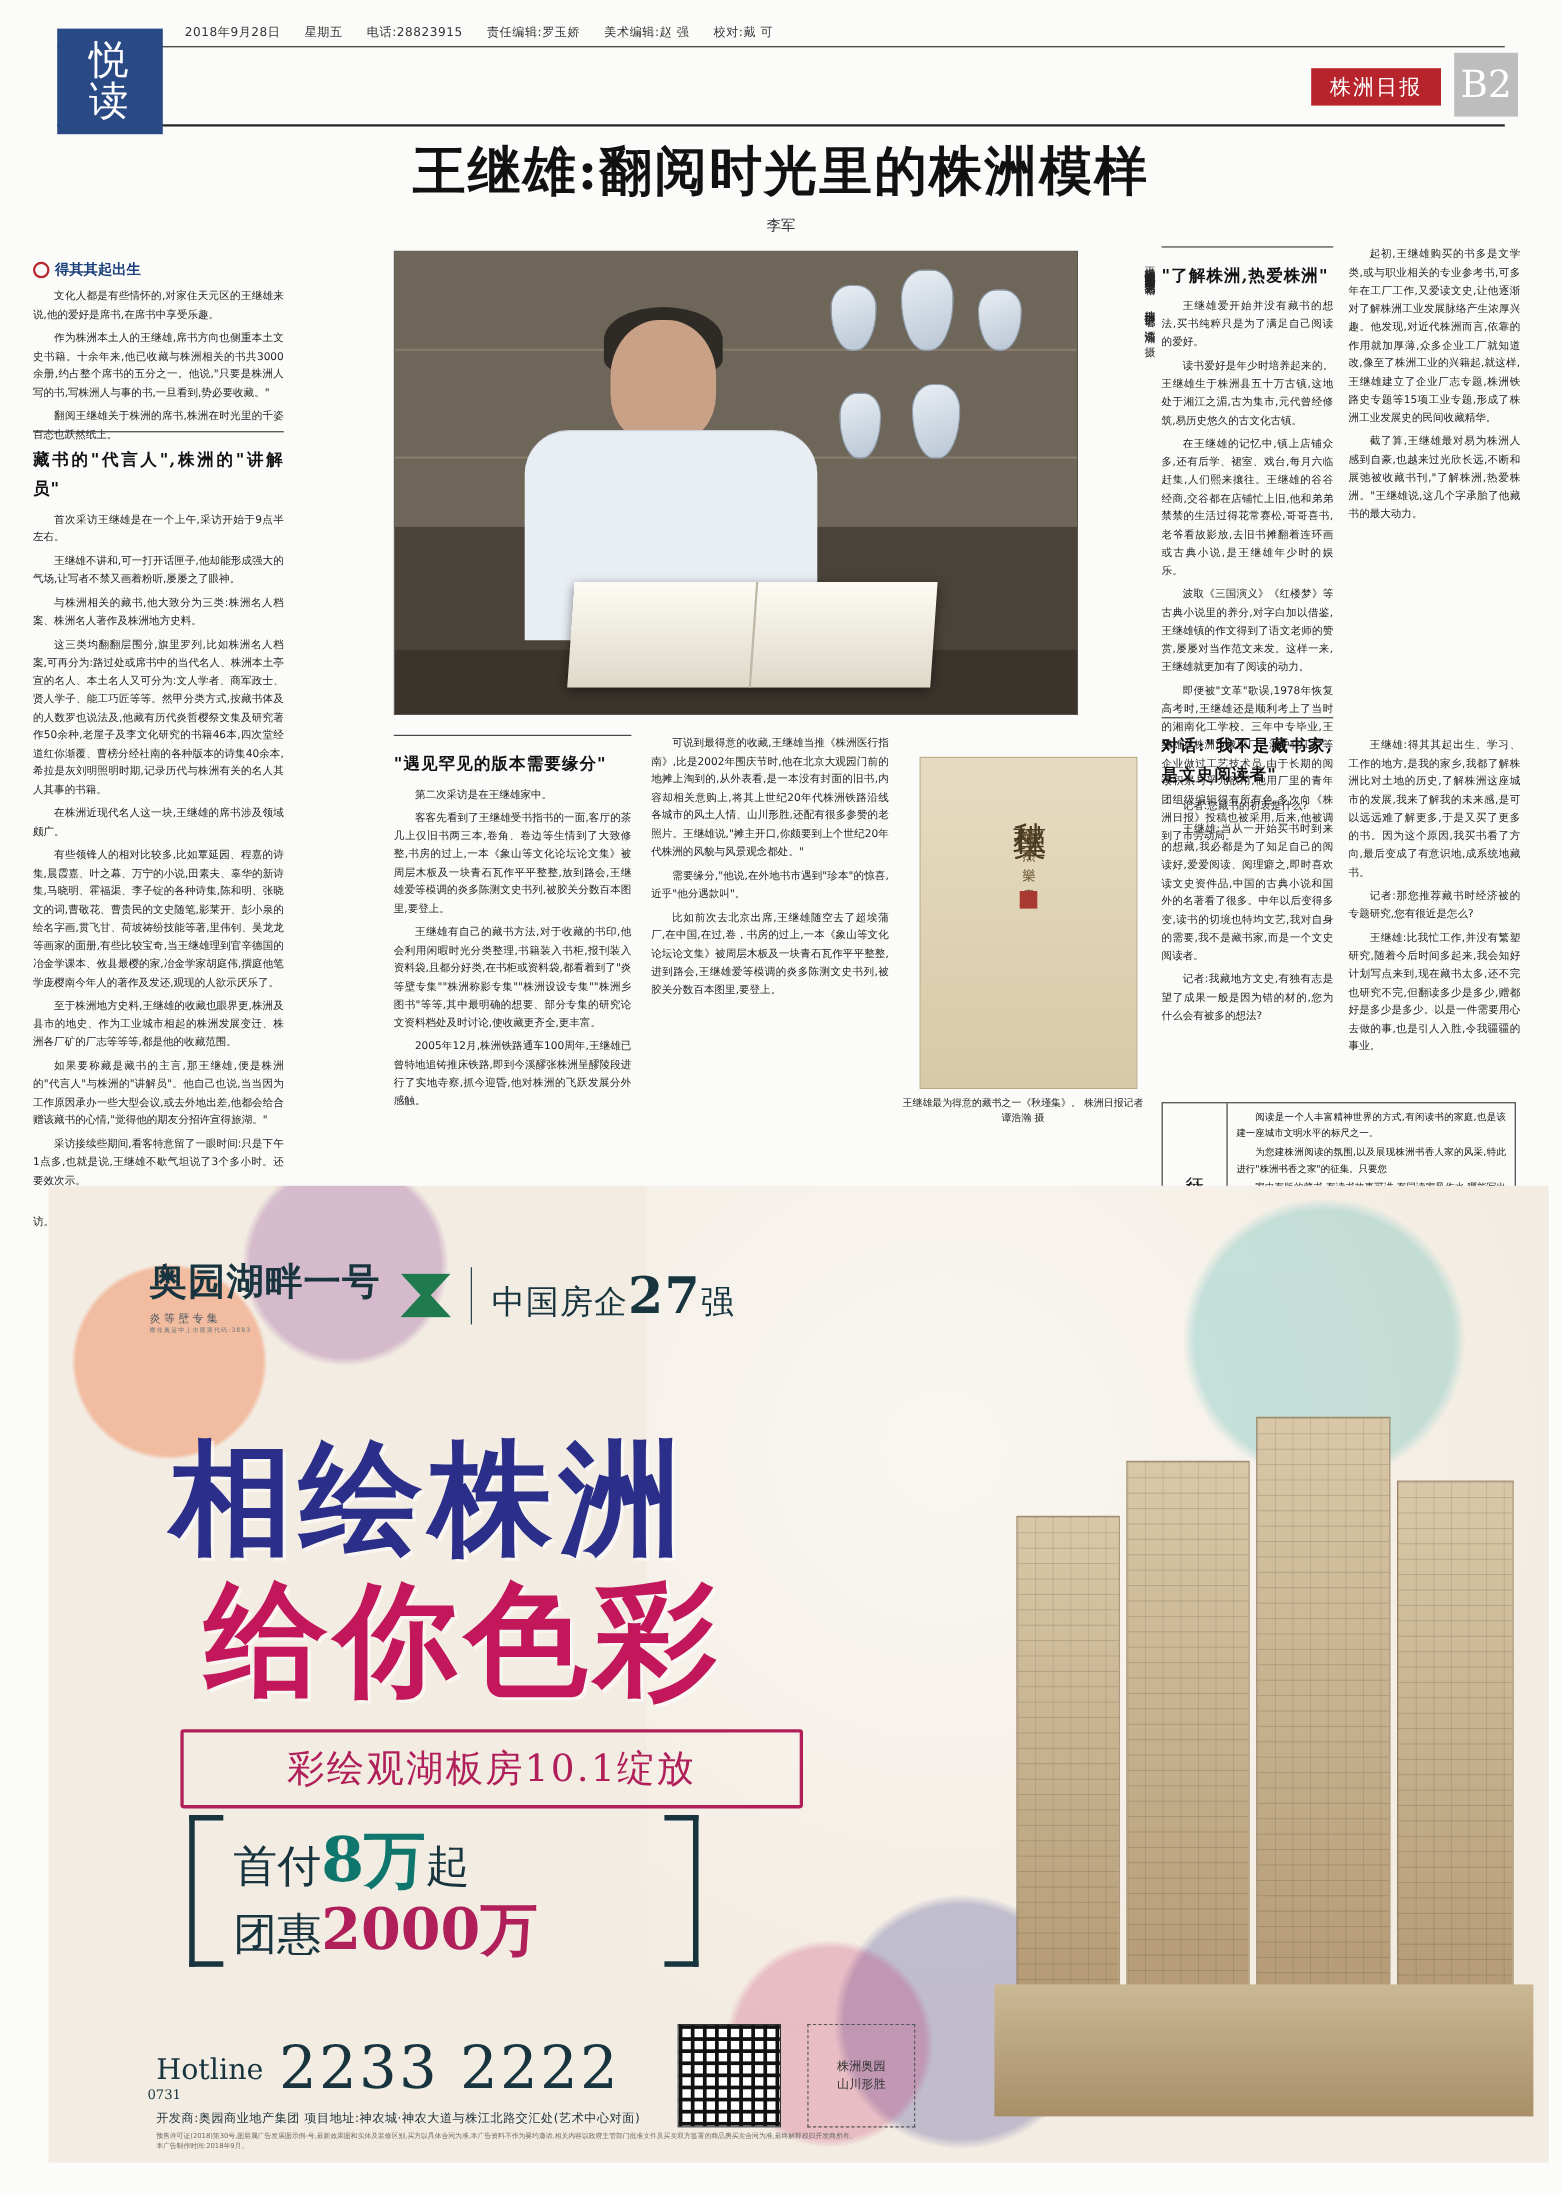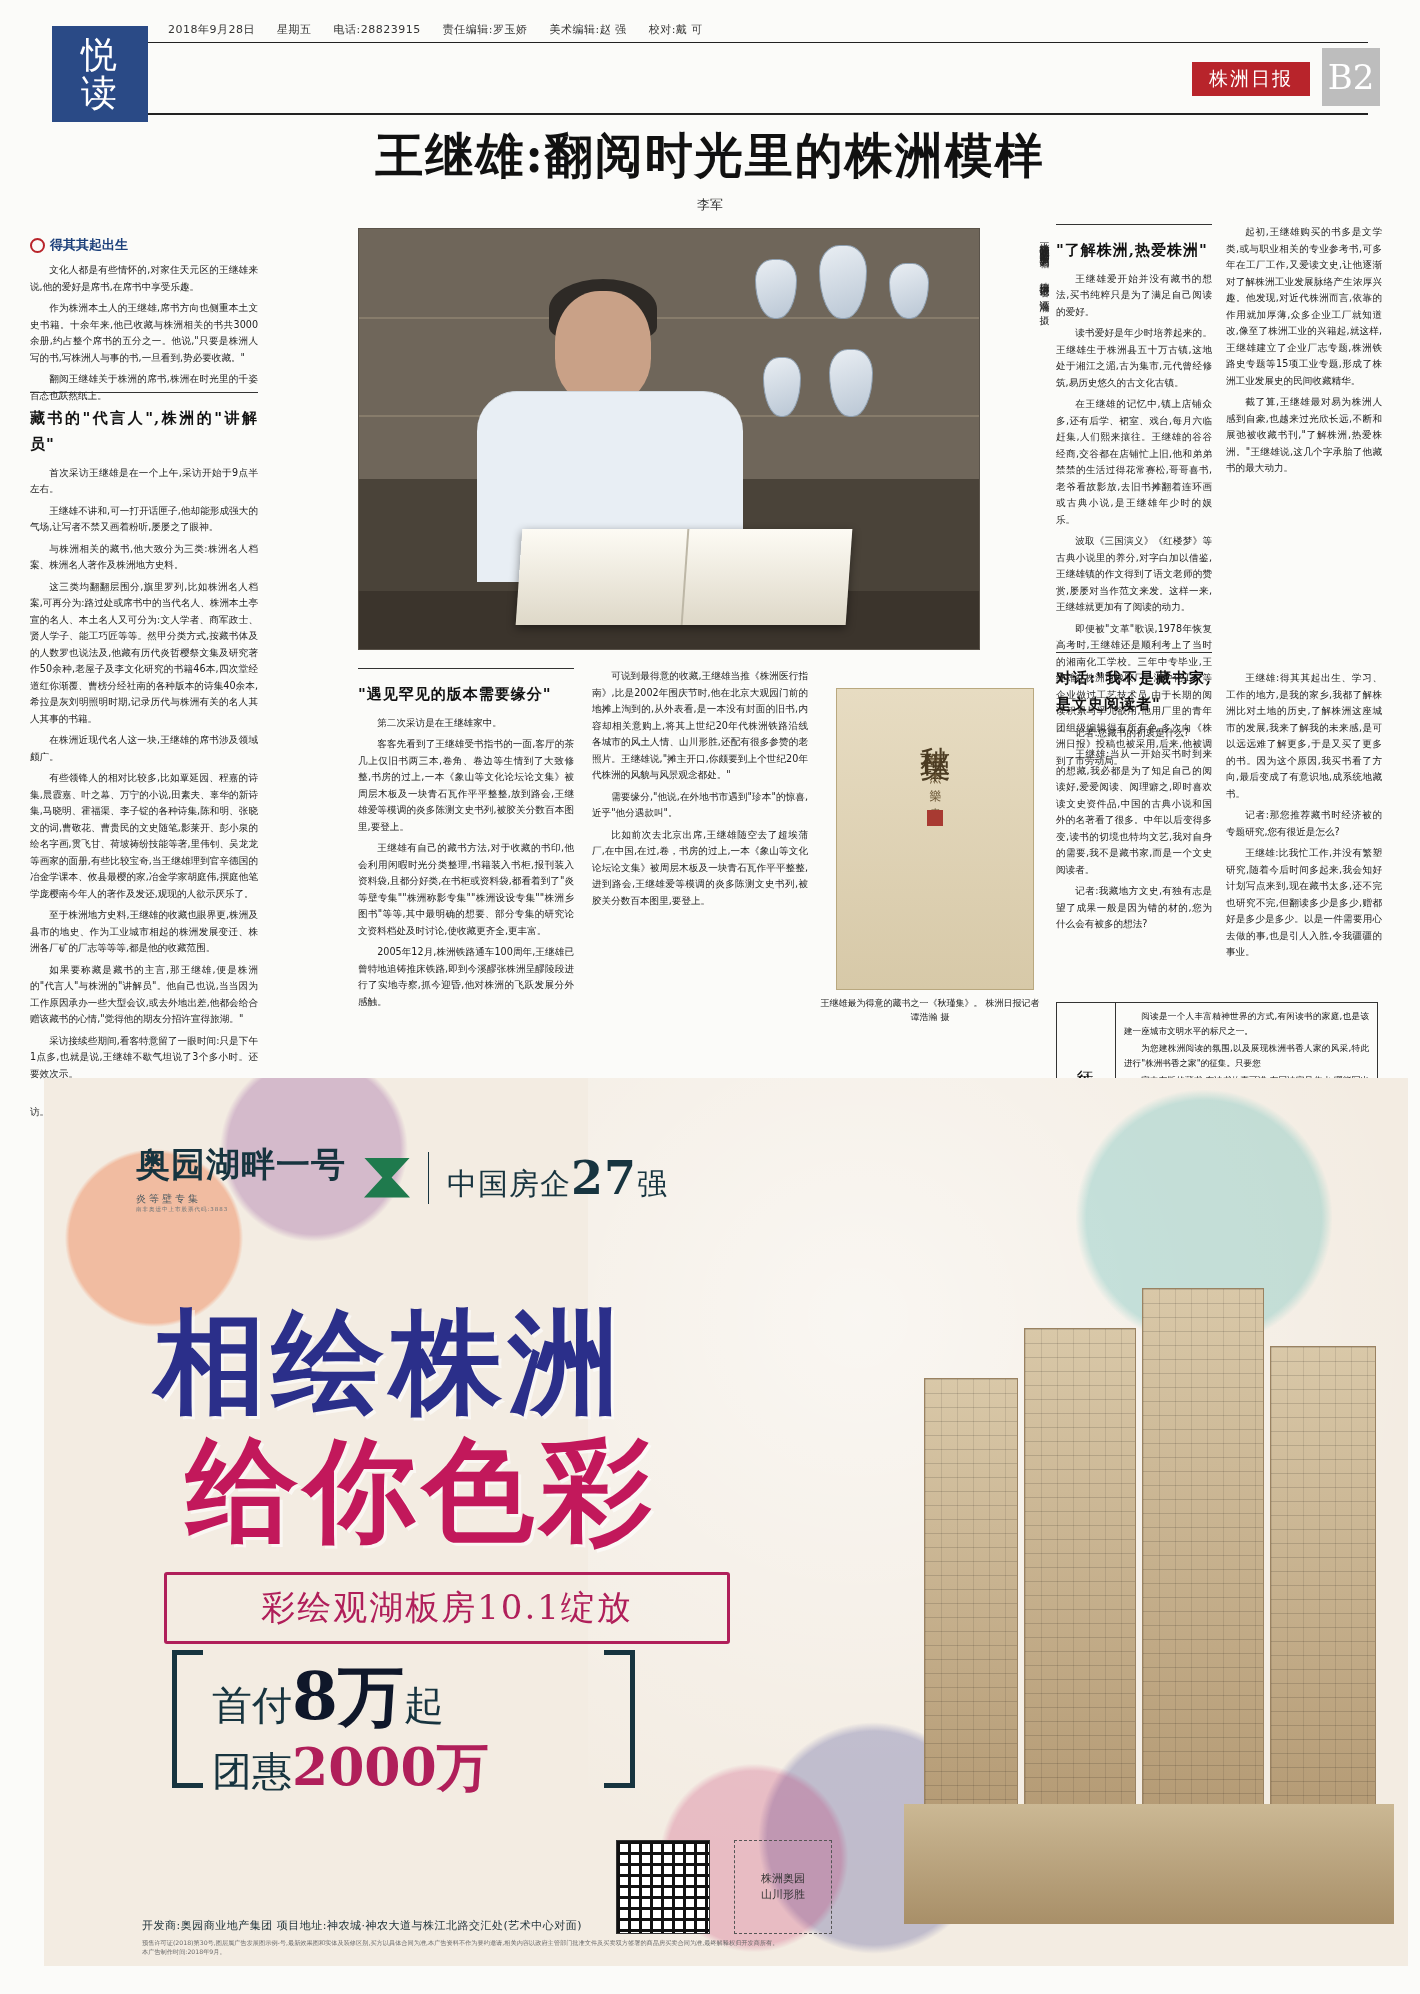--- a/index.html
+++ b/index.html
@@ -175,21 +175,21 @@
     position:absolute;left:120px;top:494px;width:560px;height:66px;
     border:3px solid #b01f5a;border-radius:3px;
     display:flex;align-items:center;justify-content:center;
     font-family:"DejaVu Serif",serif;font-size:34px;color:#b01f5a;letter-spacing:2px;
   }
   .ad-price{
     position:absolute;left:168px;top:580px;width:420px;
     font-family:"DejaVu Serif",serif;color:#17343f;line-height:1.18;
   }
   .ad-price .l1{font-size:40px;}
-  .ad-price .l1 b{font-size:66px;color:#0f172a;}
+  .ad-price .l1 b{font-size:56px;color:#0f766e;}
   .ad-price .l2{font-size:40px;}
   .ad-price .l2 b{font-size:52px;color:#b01f5a;}
   .ad-brackets-l,.ad-brackets-r{
     position:absolute;top:572px;width:26px;height:128px;border:5px solid #17343f;
   }
   .ad-brackets-l{left:128px;border-right:none;}
   .ad-brackets-r{left:560px;border-left:none;}
 
   .ad-hotline{
     position:absolute;left:98px;top:770px;display:flex;align-items:flex-end;gap:14px;
@@ -386,20 +386,27 @@
 
     <div class="ad-band">彩绘观湖板房10.1绽放</div>
 
     <div class="ad-brackets-l"></div>
     <div class="ad-brackets-r"></div>
     <div class="ad-price">
       <div class="l1"><span>首付</span><b>8万</b><span>起</span></div>
       <div class="l2"><span>团惠</span><b>2000万</b></div>
     </div>
 
+    <div class="ad-hotline">
+      <div>
+        <div class="hot-word">Hotline</div>
+        <div class="hot-code">0731</div>
+      </div>
+      <div class="hot-num">2233 2222</div>
+    </div>
 
     <div class="qr"></div>
     <div class="wechat-box">
       <span style="white-space:pre-line;">株洲奥园
 山川形胜</span>
     </div>
 
     <div class="ad-dev">开发商:奥园商业地产集团  项目地址:神农城·神农大道与株江北路交汇处(艺术中心对面)</div>
     <div class="ad-fine">预售许可证(2018)第30号,图层属广告发展图示例-号,最新效果图和实体及装修区别,买方以具体合同为准,本广告资料不作为要约邀请,相关内容以政府主管部门批准文件及买卖双方签署的商品房买卖合同为准,最终解释权归开发商所有。本广告制作时间:2018年9月。</div>
   </div>

